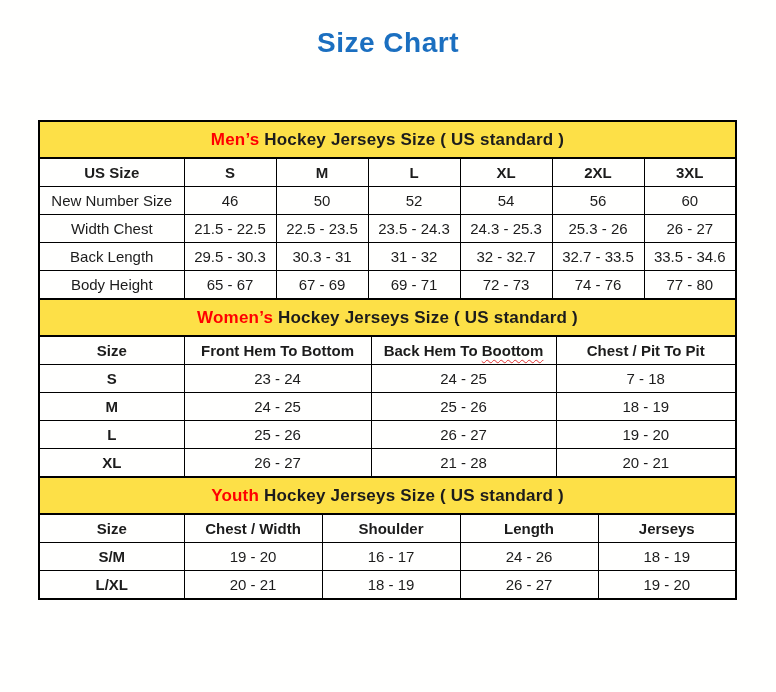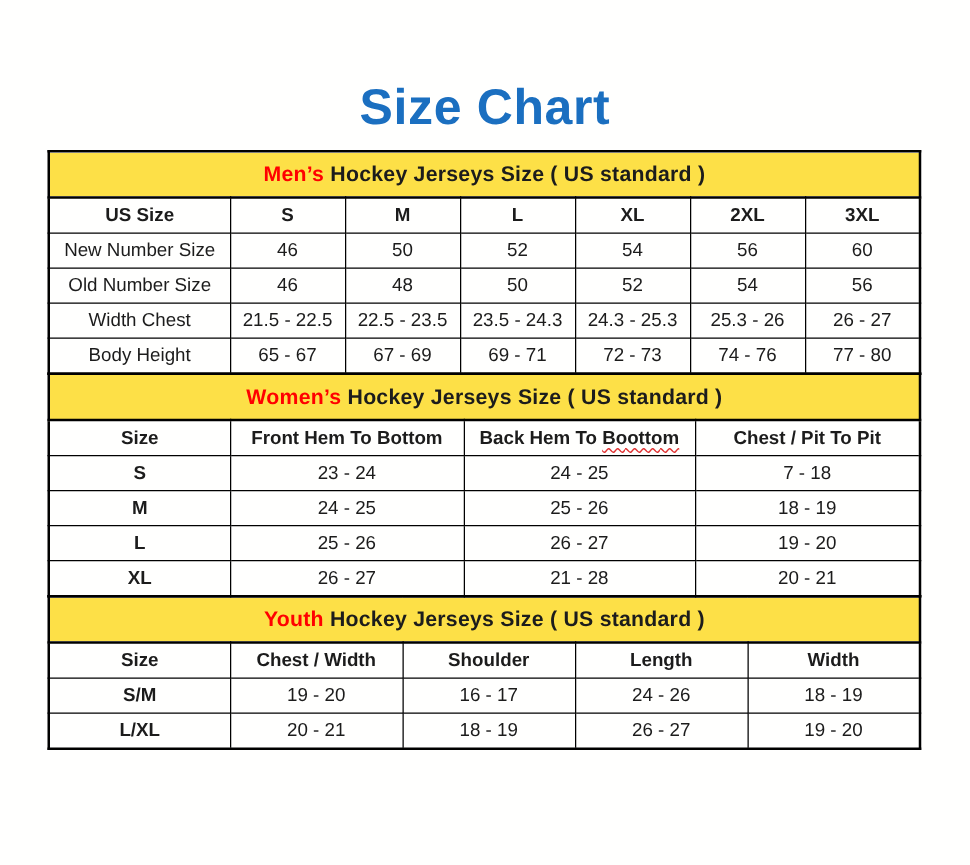--- a/index.html
+++ b/index.html
@@ -11,24 +11,24 @@
   }
   .page {
     position: relative;
     width: 776px;
     height: 692px;
     background: #fffffe;
     overflow: hidden;
   }
   .title {
     margin: 0;
-    padding-top: 64px;
+    padding-top: 28px;
     text-align: center;
     color: #1b6fc0;
-    font-size: 40px;
+    font-size: 28px;
     font-weight: bold;
     letter-spacing: 0.5px;
     line-height: 1.1;
   }
   .tables {
     position: absolute;
     left: 38px;
     top: 120px;
     width: 697px;
   }
@@ -110,36 +110,36 @@
         <tr>
           <td>New Number Size</td>
           <td>46</td>
           <td>50</td>
           <td>52</td>
           <td>54</td>
           <td>56</td>
           <td>60</td>
         </tr>
         <tr>
-          <td>Old Number Size</td>
-          <td>46</td>
-          <td>48</td>
-          <td>50</td>
-          <td>52</td>
-          <td>54</td>
-          <td>56</td>
-        </tr>
-        <tr>
           <td>Width Chest</td>
           <td>21.5 - 22.5</td>
           <td>22.5 - 23.5</td>
           <td>23.5 - 24.3</td>
           <td>24.3 - 25.3</td>
           <td>25.3 - 26</td>
           <td>26 - 27</td>
+        </tr>
+        <tr>
+          <td>Back Length</td>
+          <td>29.5 - 30.3</td>
+          <td>30.3 - 31</td>
+          <td>31 - 32</td>
+          <td>32 - 32.7</td>
+          <td>32.7 - 33.5</td>
+          <td>33.5 - 34.6</td>
         </tr>
         <tr>
           <td>Body Height</td>
           <td>65 - 67</td>
           <td>67 - 69</td>
           <td>69 - 71</td>
           <td>72 - 73</td>
           <td>74 - 76</td>
           <td>77 - 80</td>
         </tr>
@@ -200,21 +200,21 @@
       </colgroup>
       <tbody>
         <tr class="band">
           <td colspan="5"><span class="red">Youth</span> <span>Hockey Jerseys Size ( US standard )</span></td>
         </tr>
         <tr class="head">
           <td>Size</td>
           <td>Chest / Width</td>
           <td>Shoulder</td>
           <td>Length</td>
-          <td>Width</td>
+          <td>Jerseys</td>
         </tr>
         <tr>
           <td class="bl">S/M</td>
           <td>19 - 20</td>
           <td>16 - 17</td>
           <td>24 - 26</td>
           <td>18 - 19</td>
         </tr>
         <tr>
           <td class="bl">L/XL</td>

